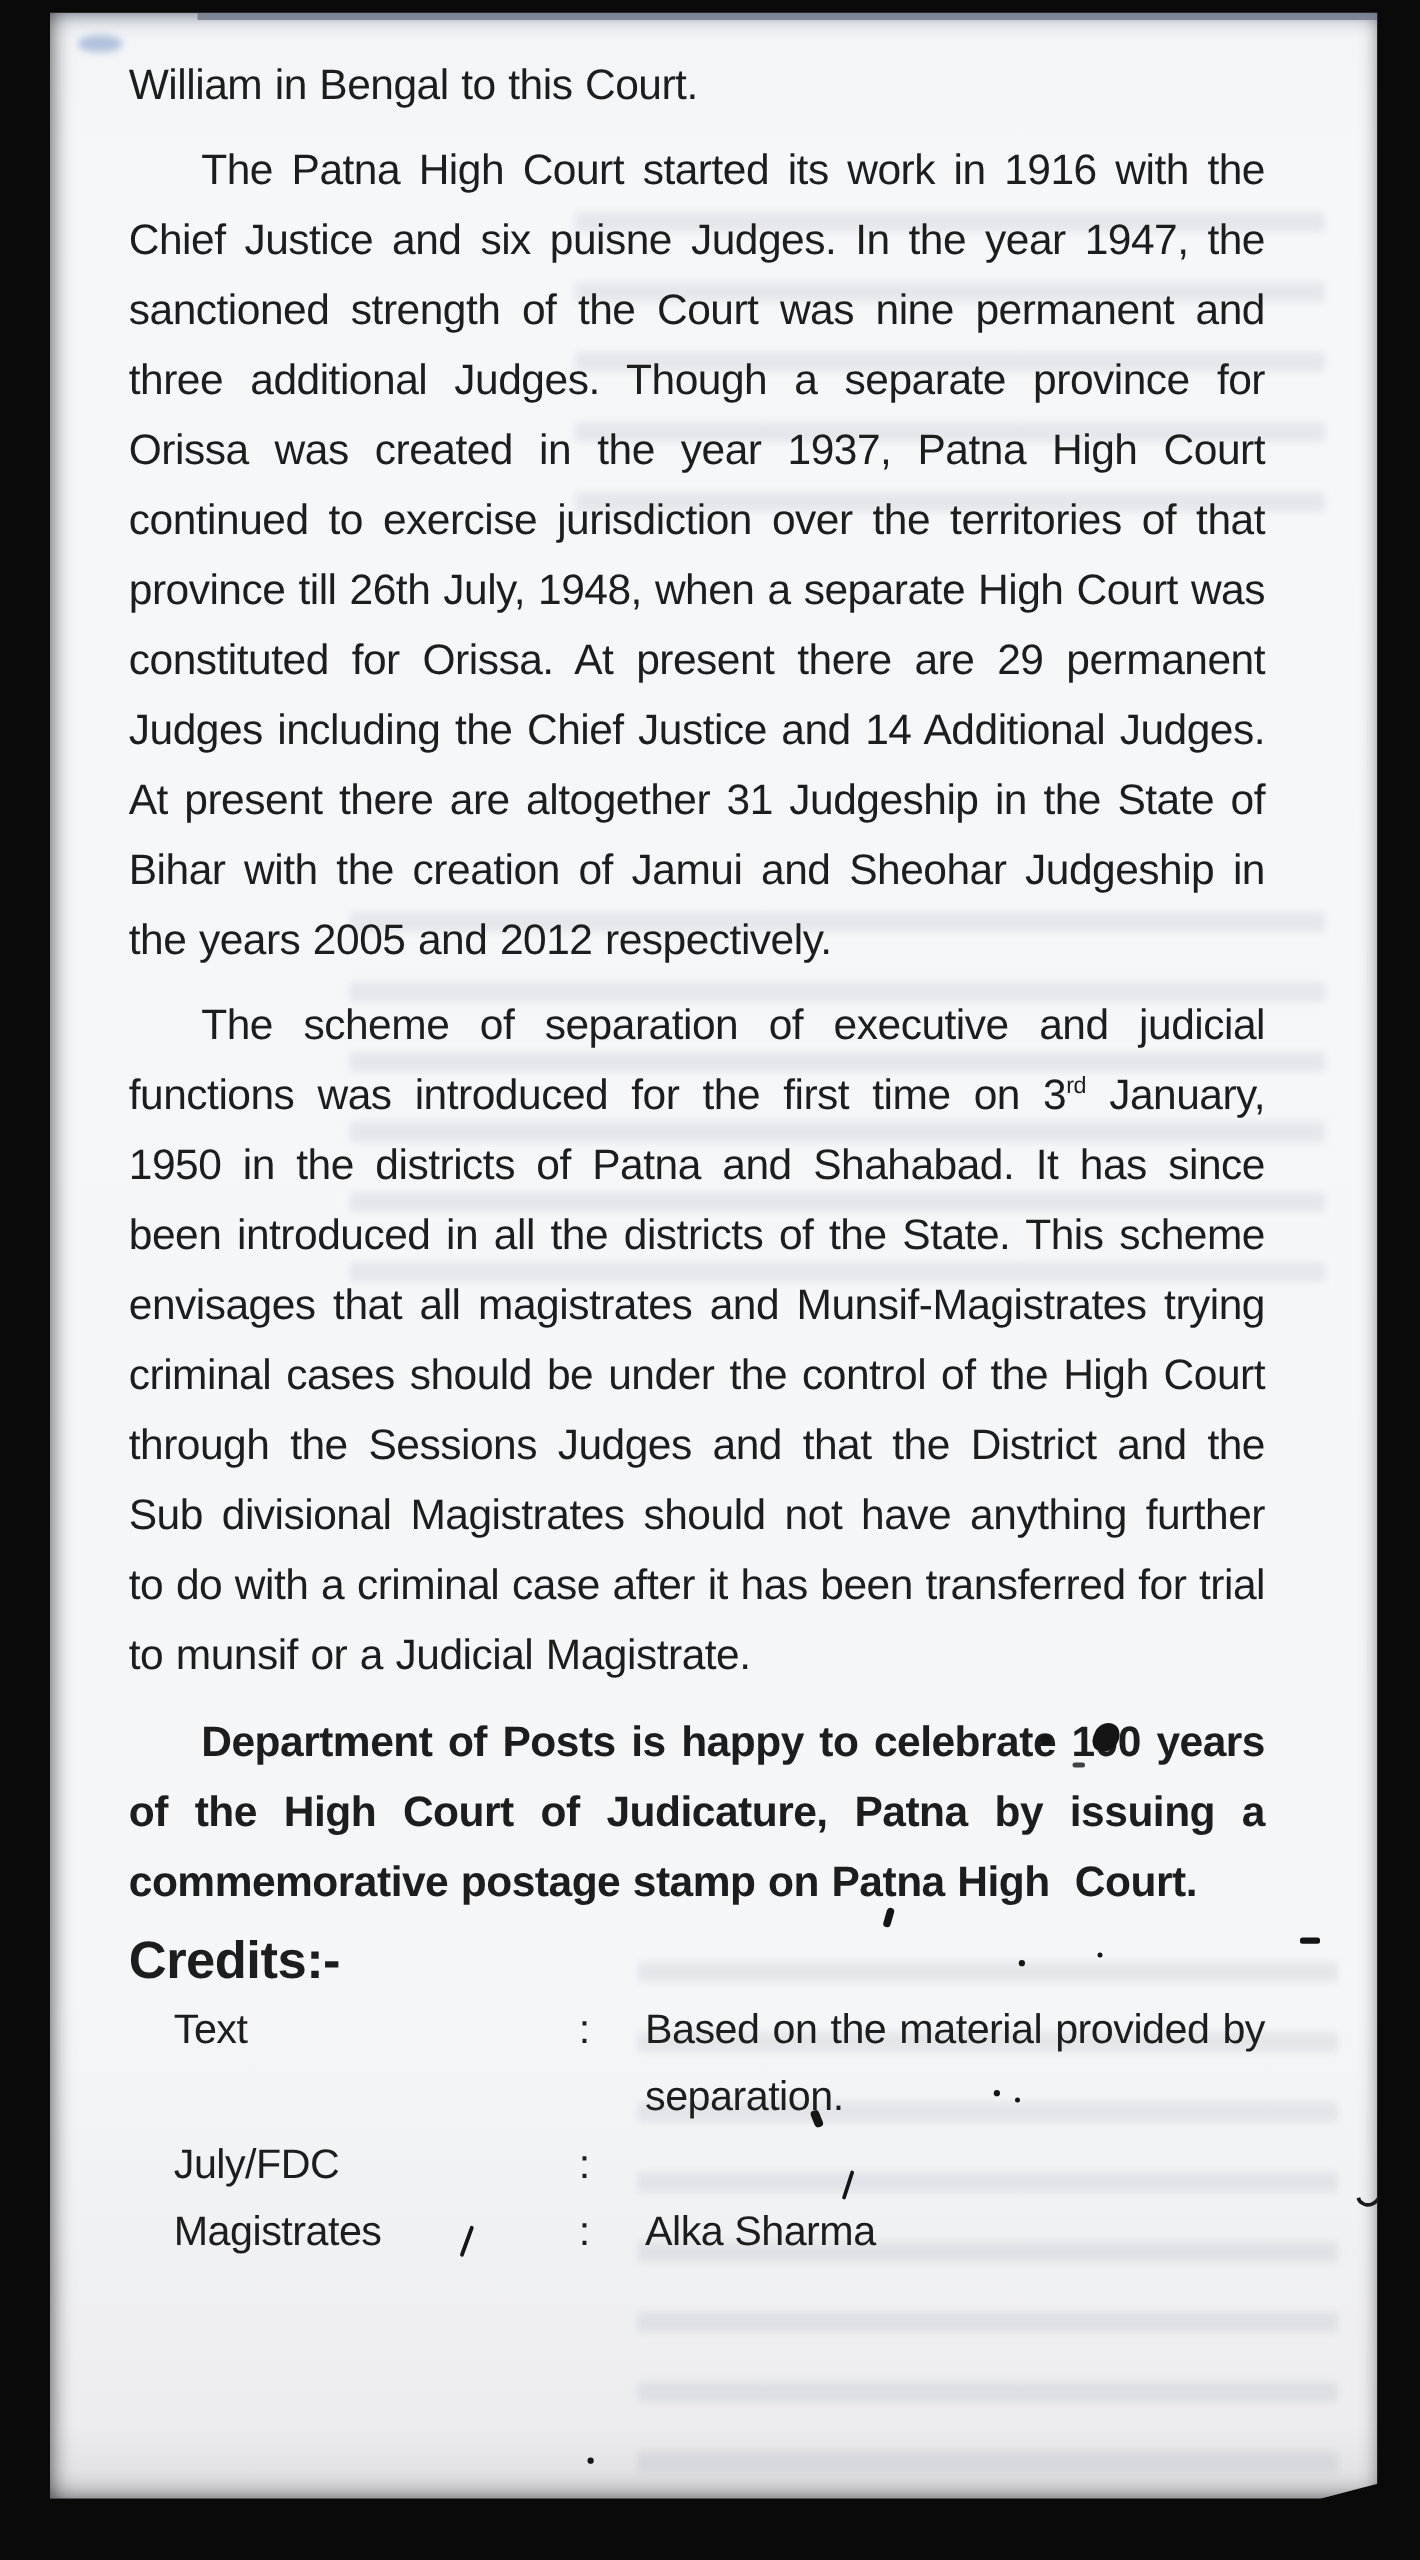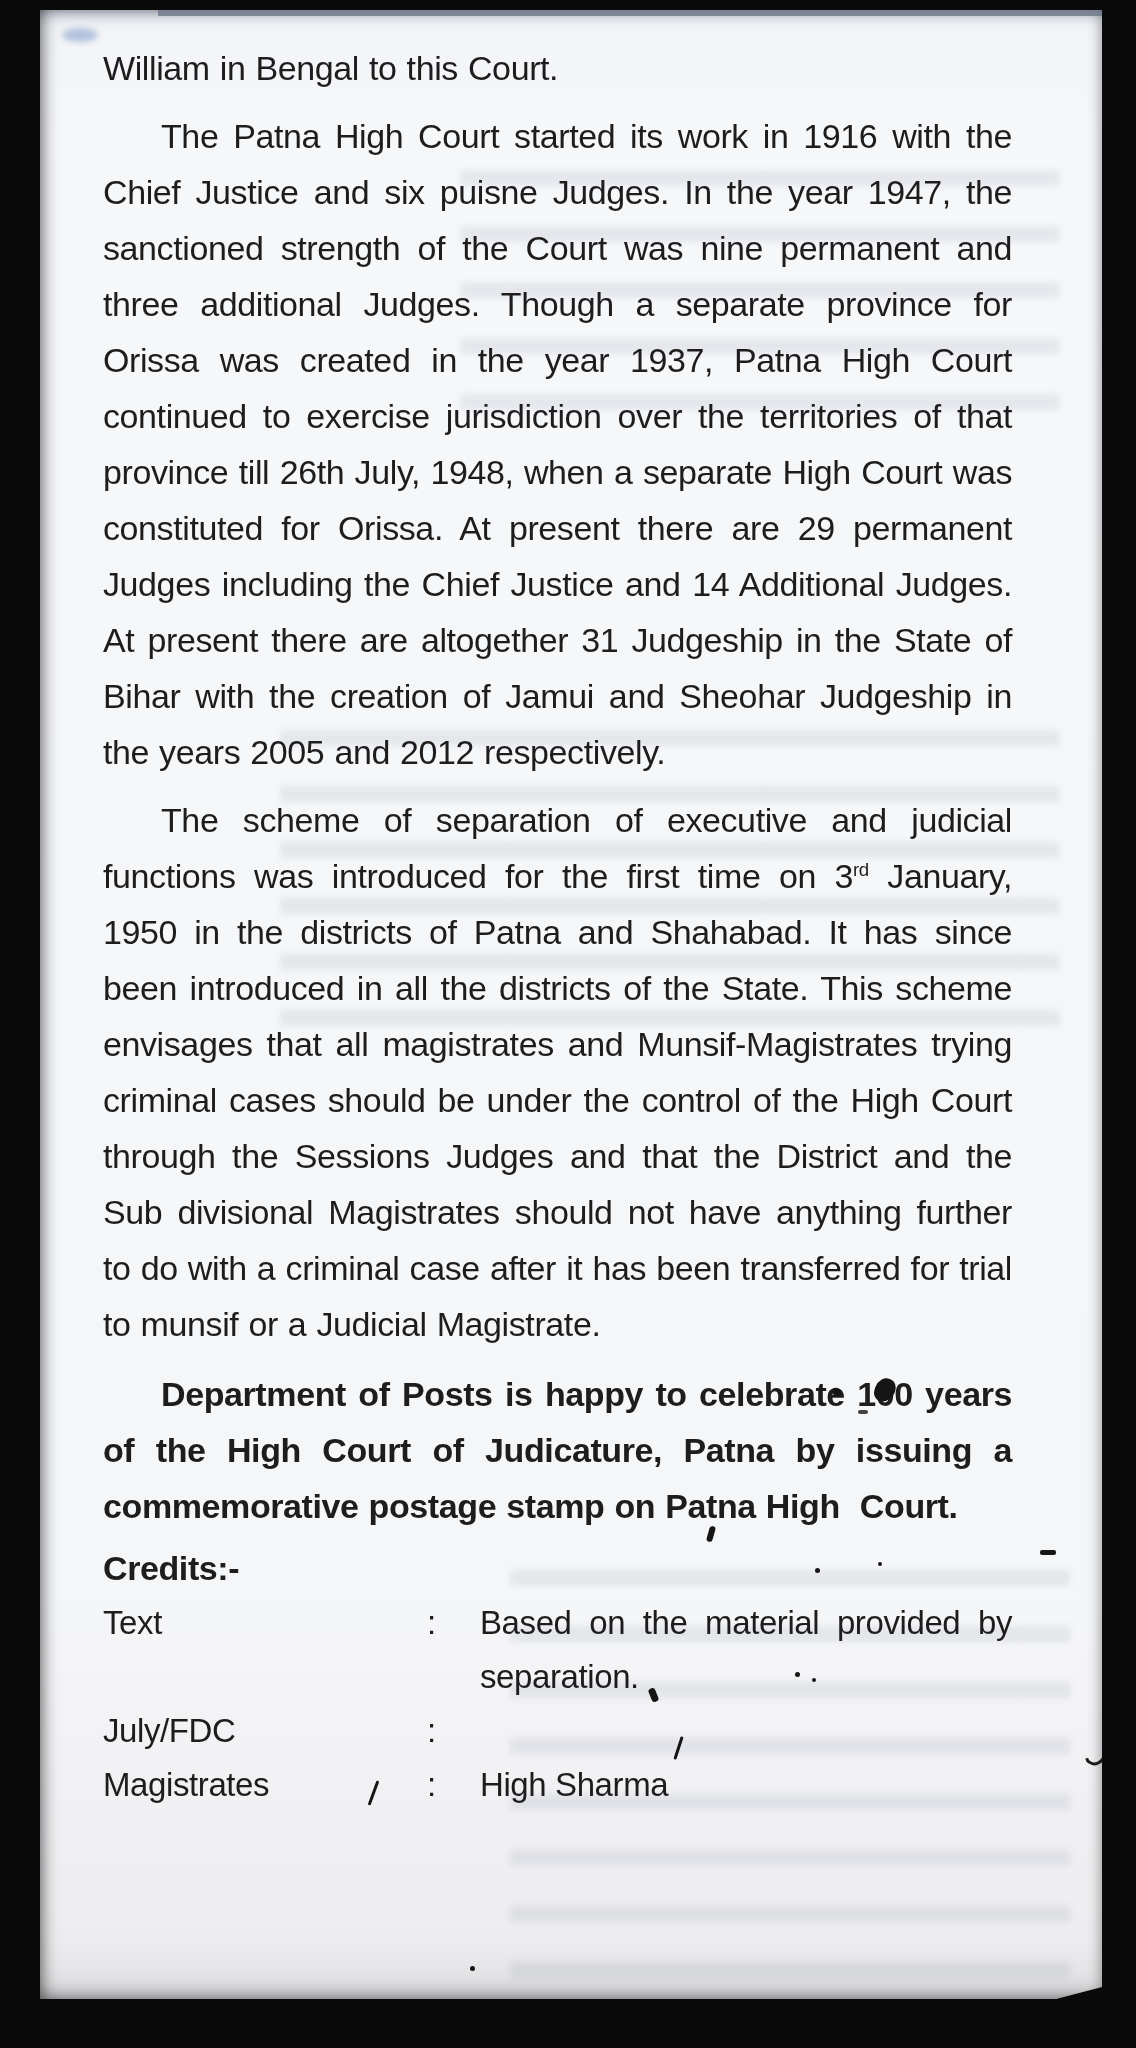--- a/index.html
+++ b/index.html
@@ -47,32 +47,33 @@
   .para.indent{text-indent:58px;}
   .para.bold{font-weight:bold;margin-top:14px;}
   .para sup{font-size:0.55em;line-height:0;}
   
   .credits{
     position:relative;
     padding:6px 90px 0 63px;
     color:#1d1d1d;
   }
   .credits-heading{
-    font-size:34px;
+    font-size:42px;
     line-height:56px;
     font-weight:bold;
     letter-spacing:-0.4px;
     margin:0;
   }
   .credit-row{
     display:flex;
     align-items:flex-start;
     font-size:33px;
     line-height:54px;
     letter-spacing:-0.4px;
+    margin-left:36px;
   }
   .credit-label{width:324px;flex:0 0 auto;}
   .credit-colon{width:53px;flex:0 0 auto;}
   .credit-value{flex:1 1 auto;text-align:justify;}
   
   .bleed{
     position:absolute;
     background:repeating-linear-gradient(180deg,
       rgba(0,0,0,0) 0px, rgba(0,0,0,0) 30px,
       rgba(98,110,138,0.11) 30px, rgba(98,110,138,0.11) 46px,
@@ -117,21 +118,21 @@
           <span class="credit-colon">:</span>
           <span class="credit-value">Based on the material provided by separation.</span>
         </div>
         <div class="credit-row">
           <span class="credit-label">July/FDC</span>
           <span class="credit-colon">:</span>
         </div>
         <div class="credit-row">
           <span class="credit-label">Magistrates</span>
           <span class="credit-colon">:</span>
-          <span class="credit-value">High Sharma</span>
+          <span class="credit-value">Alka Sharma</span>
         </div>
       </div>
   </div>
 
   <div class="blue-smudge"></div>
   <div class="speck" style="left:835px;top:1368px;width:20px;height:24px;border-radius:55% 45% 60% 40%;transform:rotate(20deg);"></div>
   <div class="speck" style="left:792px;top:1378px;width:9px;height:8px;border-radius:50%;transform:rotate(40deg);"></div>
   <div class="speck" style="left:818px;top:1400px;width:10px;height:4px;border-radius:2px;opacity:.8;"></div>
   <div class="speck" style="left:668px;top:1516px;width:6px;height:16px;border-radius:3px;transform:rotate(16deg);"></div>
   <div class="speck" style="left:1000px;top:1540px;width:16px;height:5px;border-radius:2px;"></div>

